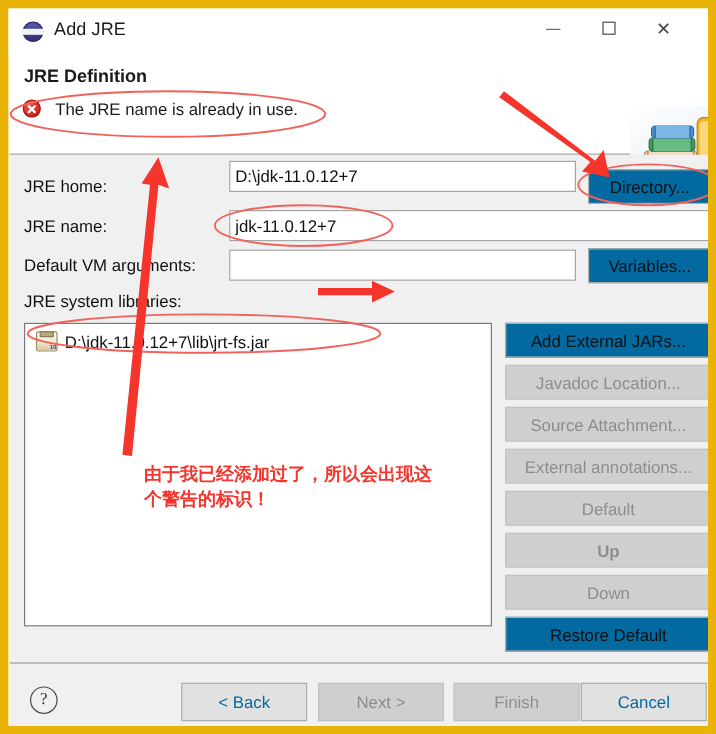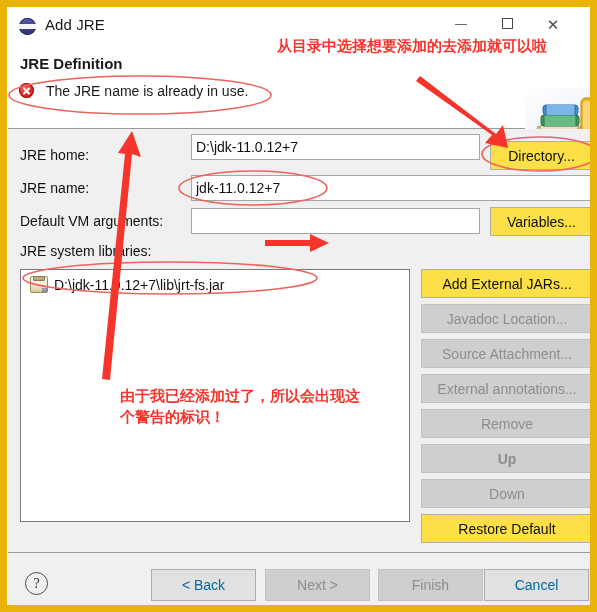--- a/index.html
+++ b/index.html
@@ -87,21 +87,21 @@
   .txt{
     position:absolute;box-sizing:border-box;
     border:1px solid #a6a6a6;background:#ffffff;
     font-family:"Liberation Sans","DejaVu Sans",sans-serif;
     font-size:14px;color:#101010;
     padding:0 4px;line-height:24px;height:26px;
     outline:none;
   }
   .btn{
     position:absolute;box-sizing:border-box;
-    border:1px solid #adadad;background:#fde047;
+    border:1px solid #adadad;background:#0369a1;
     font-family:"Liberation Sans","DejaVu Sans",sans-serif;
     font-size:14px;color:#101010;text-align:center;
     display:flex;align-items:center;justify-content:center;
     cursor:default;white-space:nowrap;
   }
   .btn.disabled{color:#8d8d8d;background:#cfcfcf;border-color:#c2c2c2;}
   .listbox{
     position:absolute;left:12px;top:140px;width:390px;height:253px;
     box-sizing:border-box;border:1px solid #7a7a7a;background:#ffffff;
   }
@@ -218,21 +218,21 @@
         <span class="jar-icon"></span>
         <span>D:\jdk-11.0.12+7\lib\jrt-fs.jar</span>
       </div>
     </div>
 
     <div id="side-buttons">
         <div class="btn" style="left: 413px; top: 140px; width: 172px; height: 29px;">Add External JARs...</div>
         <div class="btn disabled" style="left: 413px; top: 175px; width: 172px; height: 29px;">Javadoc Location...</div>
         <div class="btn disabled" style="left: 413px; top: 210px; width: 172px; height: 29px;">Source Attachment...</div>
         <div class="btn disabled" style="left: 413px; top: 245px; width: 172px; height: 29px;">External annotations...</div>
-        <div class="btn disabled" style="left: 413px; top: 280px; width: 172px; height: 29px;">Remove</div>
+        <div class="btn disabled" style="left: 413px; top: 280px; width: 172px; height: 29px;">Default</div>
         <div class="btn disabled" style="left: 413px; top: 315px; width: 172px; height: 29px; font-weight: bold;">Up</div>
         <div class="btn disabled" style="left: 413px; top: 350px; width: 172px; height: 29px;">Down</div>
         <div class="btn" style="left: 413px; top: 385px; width: 172px; height: 29px;">Restore Default</div>
       </div>
   </div>
 
   <div class="footer">
     <div class="help-icon">?</div>
     <div id="footer-buttons">
         <div class="fbtn" style="left: 143px; width: 105px;">&lt; Back</div>
@@ -259,17 +259,16 @@
 
       <g fill="#f5342c">
         <path d="M258,233 L303,233 L303,227 L322,236 L303,245 L303,239 L258,239 Z"></path>
       </g>
 
       <g fill="#f5342c">
         <path d="M95,372 L118,147 L111,146 L125,124 L134,150 L125,147 L103,373 Z"></path>
       </g>
     </svg>
 
-    <div class="anno-text" style="left:270px;top:30px;">从目录中选择想要添加的去添加就可以啦</div>
     <div class="anno-text cn2" style="left:113px;top:378px;">由于我已经添加过了，所以会出现这个警告的标识！</div>
   </div>
 
 </div>
 
 </body></html>

